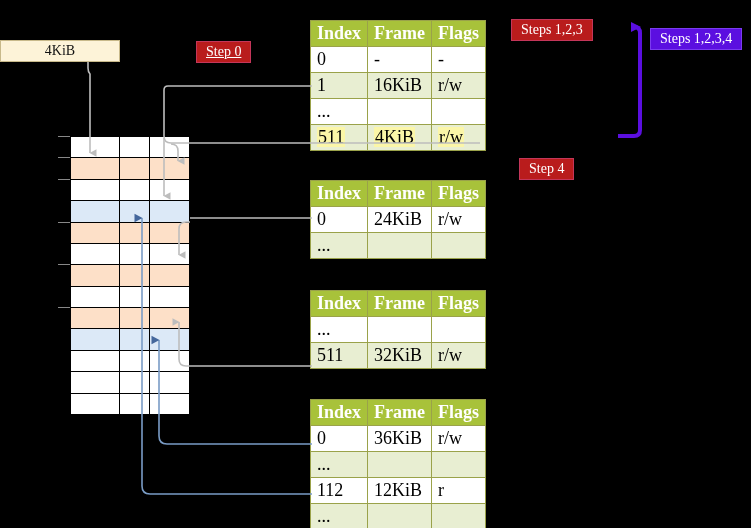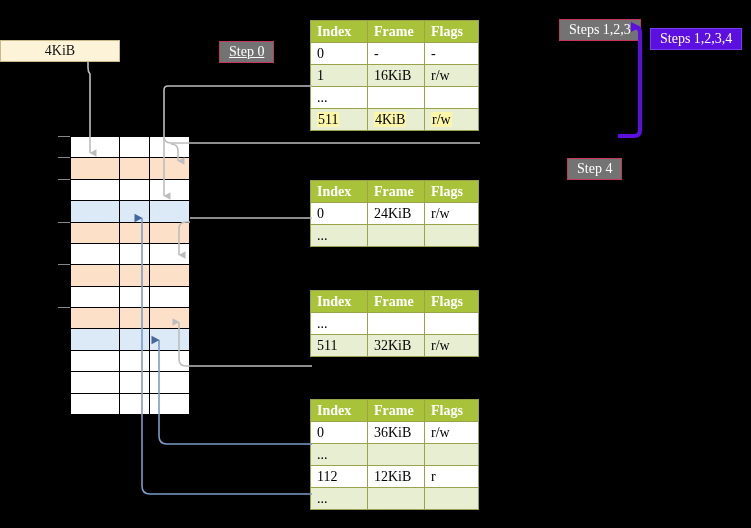--- a/index.html
+++ b/index.html
@@ -16,24 +16,24 @@
     display:flex;align-items:center;justify-content:center;
     font-size:14px;color:#111;box-sizing:border-box;
   }
 
   
   .badge{
     display:inline-flex;align-items:center;justify-content:center;
     font-size:14px;color:#ffffff;padding:2px 9px 3px 9px;
     box-sizing:border-box;white-space:nowrap;line-height:1.1;
   }
-  .badge-crimson{background:#737373;border:1px solid #c4365a;margin-left:48px;}
+  .badge-crimson{background:#b91c1c;border:1px solid #c4365a;}
   .badge-purple{background:#5b0fe0;border:1px solid #7b3bf0;}
 
-  #badge-step0{left:171px;top:41px;text-decoration:underline;}
+  #badge-step0{left:196px;top:41px;text-decoration:underline;}
   #badge-steps123{left:511px;top:19px;}
   #badge-steps1234{left:650px;top:28px;}
   #badge-step4{left:519px;top:158px;}
 
   
   .memgrid{left:70px;top:136px;width:120px;height:278px;}
   .memrow{
     position:absolute;left:0;width:120px;height:21.4px;
     border:1px solid #000;box-sizing:border-box;background:#ffffff;
   }
@@ -41,21 +41,21 @@
   .memrow.blue{background:#dce9f7;}
   
   .memgrid-sep{position:absolute;top:0;height:278px;width:1px;background:#000;}
 
   
   .tick{position:absolute;left:58px;width:12px;height:1px;background:#888;}
 
   
   .ptable{
     border:1px solid #9aa24a;border-collapse:collapse;
-    font-size:14px;background:#0369a1;
+    font-size:18px;background:#0369a1;
   }
   .ptable td,.ptable th{
     border:1px solid #9aa24a;padding:2px 6px;
     height:22px;box-sizing:border-box;text-align:left;vertical-align:middle;
     font-weight:normal;
   }
   .ptable th{
     background:#a8c23a;color:#ffffff;font-weight:bold;
     font-family:"Liberation Serif",serif;
   }

